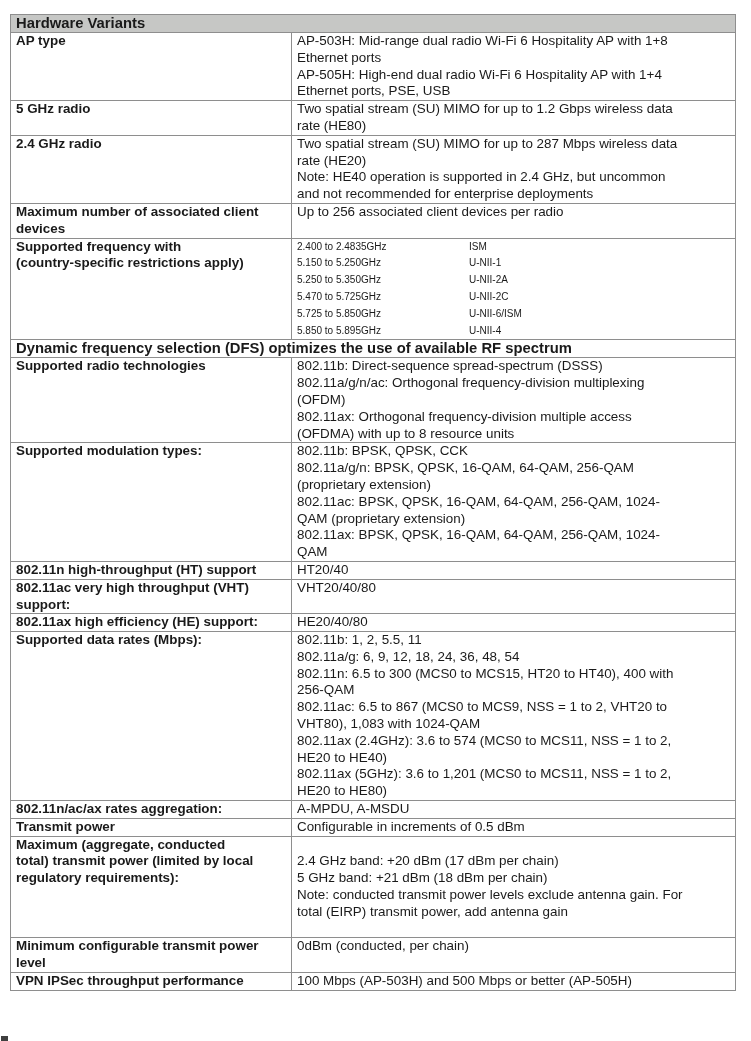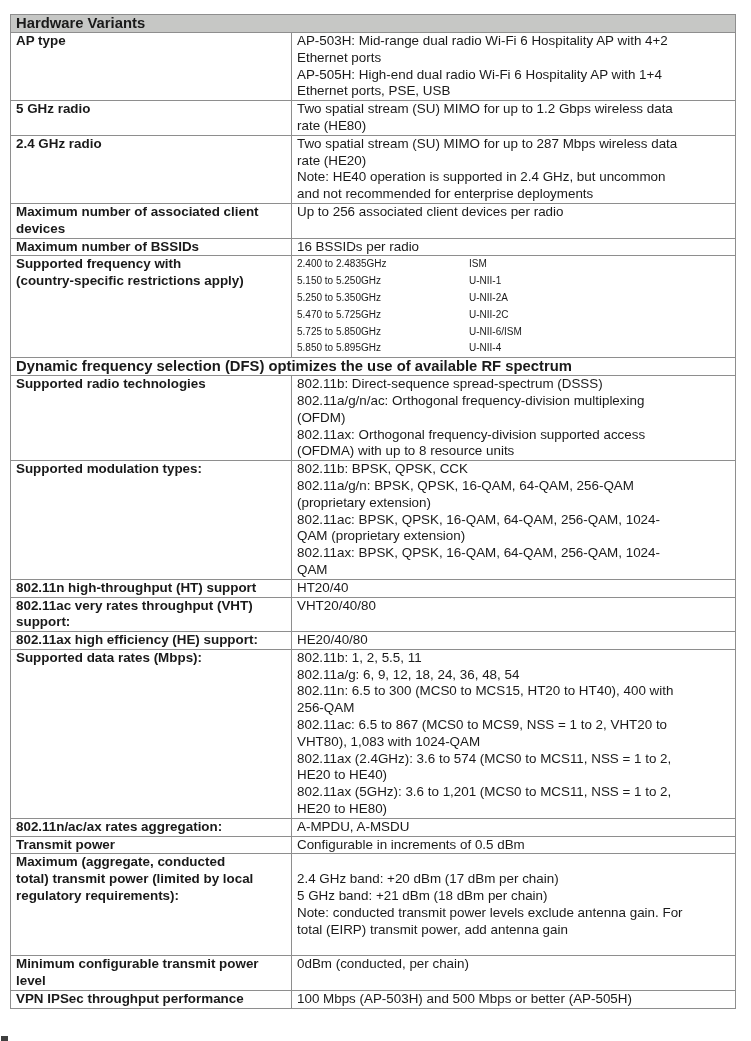--- a/index.html
+++ b/index.html
@@ -79,21 +79,21 @@
     </colgroup>
     <tbody>
         <tr>
           <td colspan="2" class="section-cell gray">Hardware Variants</td>
         </tr>
         <tr>
           <td class="label-cell">
             <div class="line">AP type</div>
           </td>
           <td class="value-cell">
-            <div class="line">AP-503H: Mid-range dual radio Wi-Fi 6 Hospitality AP with 4+2</div>
+            <div class="line">AP-503H: Mid-range dual radio Wi-Fi 6 Hospitality AP with 1+8</div>
             <div class="line">Ethernet ports</div>
             <div class="line">AP-505H: High-end dual radio Wi-Fi 6 Hospitality AP with 1+4</div>
             <div class="line">Ethernet ports, PSE, USB</div>
           </td>
         </tr>
         <tr>
           <td class="label-cell">
             <div class="line">5 GHz radio</div>
           </td>
           <td class="value-cell">
@@ -116,28 +116,20 @@
           <td class="label-cell">
             <div class="line">Maximum number of associated client</div>
             <div class="line">devices</div>
           </td>
           <td class="value-cell">
             <div class="line">Up to 256 associated client devices per radio</div>
           </td>
         </tr>
         <tr>
           <td class="label-cell">
-            <div class="line">Maximum number of BSSIDs</div>
-          </td>
-          <td class="value-cell">
-            <div class="line">16 BSSIDs per radio</div>
-          </td>
-        </tr>
-        <tr>
-          <td class="label-cell">
             <div class="line">Supported frequency with</div>
             <div class="line">(country-specific restrictions apply)</div>
           </td>
           <td class="value-cell">
             <div class="band-line">
               <span>2.400 to 2.4835GHz</span>
               <span>ISM</span>
             </div>
             <div class="band-line">
               <span>5.150 to 5.250GHz</span>
@@ -165,21 +157,21 @@
           <td colspan="2" class="section-cell">Dynamic frequency selection (DFS) optimizes the use of available RF spectrum</td>
         </tr>
         <tr>
           <td class="label-cell">
             <div class="line">Supported radio technologies</div>
           </td>
           <td class="value-cell">
             <div class="line">802.11b: Direct-sequence spread-spectrum (DSSS)</div>
             <div class="line">802.11a/g/n/ac: Orthogonal frequency-division multiplexing</div>
             <div class="line">(OFDM)</div>
-            <div class="line">802.11ax: Orthogonal frequency-division supported access</div>
+            <div class="line">802.11ax: Orthogonal frequency-division multiple access</div>
             <div class="line">(OFDMA) with up to 8 resource units</div>
           </td>
         </tr>
         <tr>
           <td class="label-cell">
             <div class="line">Supported modulation types:</div>
           </td>
           <td class="value-cell">
             <div class="line">802.11b: BPSK, QPSK, CCK</div>
             <div class="line">802.11a/g/n: BPSK, QPSK, 16-QAM, 64-QAM, 256-QAM</div>
@@ -193,21 +185,21 @@
         <tr>
           <td class="label-cell">
             <div class="line">802.11n high-throughput (HT) support</div>
           </td>
           <td class="value-cell">
             <div class="line">HT20/40</div>
           </td>
         </tr>
         <tr>
           <td class="label-cell">
-            <div class="line">802.11ac very rates throughput (VHT)</div>
+            <div class="line">802.11ac very high throughput (VHT)</div>
             <div class="line">support:</div>
           </td>
           <td class="value-cell">
             <div class="line">VHT20/40/80</div>
           </td>
         </tr>
         <tr>
           <td class="label-cell">
             <div class="line">802.11ax high efficiency (HE) support:</div>
           </td>

